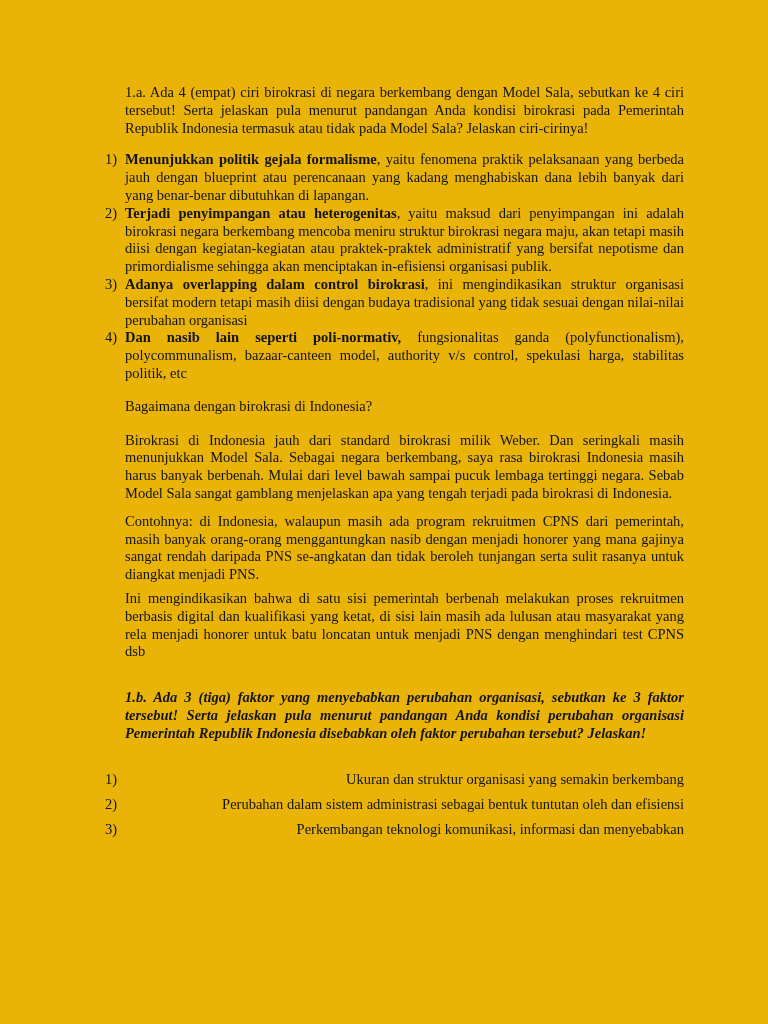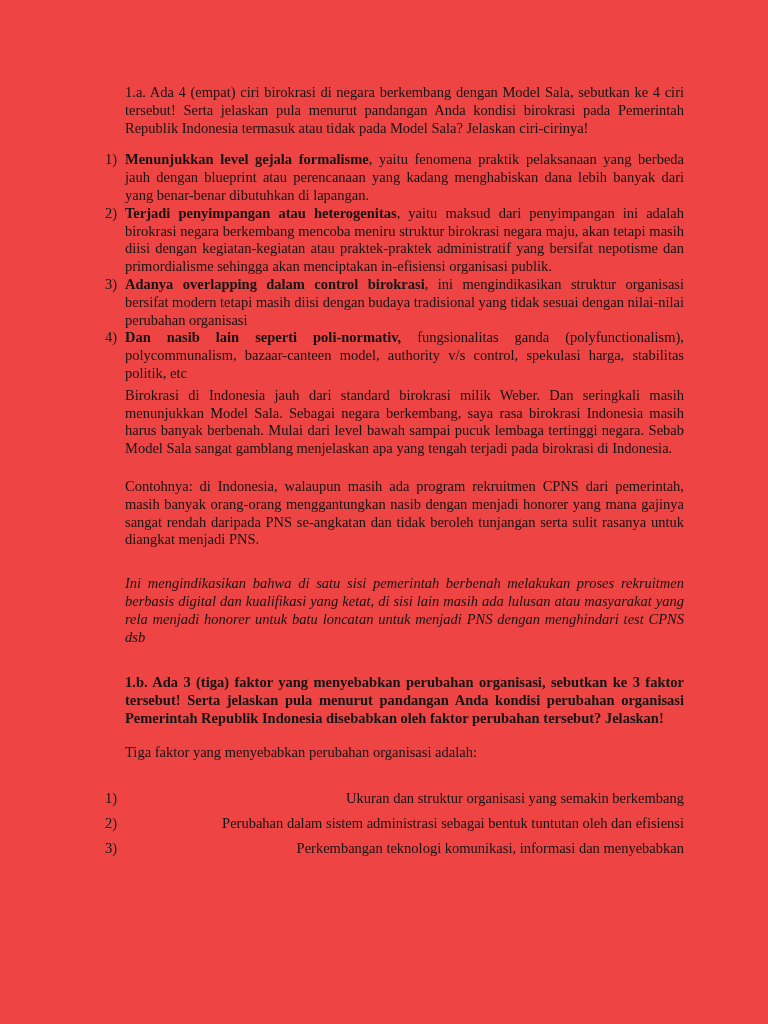--- a/index.html
+++ b/index.html
@@ -4,102 +4,103 @@
 <style>
   html, body {
     margin: 0;
     padding: 0;
     background: #ffffff;
   }
   .page {
     position: relative;
     width: 768px;
     height: 1024px;
-    background: #ef4444;
+    background: #eab308;
     box-sizing: border-box;
     padding: 84px 84px 0 105px;
     font-family: "Liberation Serif", "DejaVu Serif", serif;
     font-size: 14.5px;
     line-height: 17.8px;
     color: #141414;
     overflow: hidden;
   }
   .para {
     text-align: justify;
     margin: 0 0 0 20px;
   }
   .single-line {
     margin: 0 0 0 20px;
   }
   .qb {
     font-weight: bold;
+    font-style: italic;
     text-align: justify;
     margin: 0 0 16px 20px;
   }
   .list { margin: 0; }
   .list-item {
     display: flex;
     align-items: flex-start;
   }
   .list-item .num {
     flex: 0 0 20px;
     text-align: left;
   }
   .list-item .txt {
     flex: 1 1 auto;
     text-align: justify;
   }
   .b { font-weight: bold; }
   .sec-list   { margin-top: 14px; }
   .sec-bagaimana { margin-top: 15px; }
-  .sec-para1  { margin-top: 4px; }
-  .sec-para2  { margin-top: 20px; }
-  .sec-para3  { margin-top: 26px; font-style: italic; }
+  .sec-para1  { margin-top: 16px; }
+  .sec-para2  { margin-top: 10px; }
+  .sec-para3  { margin-top: 6px; }
   .sec-qb     { margin-top: 28px; }
   .sec-tiga   { margin-top: 15px; }
   .sec-flist  { margin-top: 28px; }
   .flist .list-item { margin-bottom: 7.5px; }
   .flist .list-item .txt { text-align: right; }
 </style>
 </head>
 <body>
 
 <div class="page">
 
   <div class="para">1.a. Ada 4 (empat) ciri birokrasi di negara berkembang dengan Model Sala, sebutkan ke 4 ciri tersebut! Serta jelaskan pula menurut pandangan Anda kondisi birokrasi pada Pemerintah Republik Indonesia termasuk atau tidak pada Model Sala? Jelaskan ciri-cirinya!</div>
 
   <div class="list sec-list">
     <div class="list-item">
       <span class="num">1)</span>
-      <span class="txt"><span class="b">Menunjukkan level gejala formalisme</span><span>, yaitu fenomena praktik pelaksanaan yang berbeda jauh dengan blueprint atau perencanaan yang kadang menghabiskan dana lebih banyak dari yang benar-benar dibutuhkan di lapangan.</span></span>
+      <span class="txt"><span class="b">Menunjukkan politik gejala formalisme</span><span>, yaitu fenomena praktik pelaksanaan yang berbeda jauh dengan blueprint atau perencanaan yang kadang menghabiskan dana lebih banyak dari yang benar-benar dibutuhkan di lapangan.</span></span>
     </div>
     <div class="list-item">
       <span class="num">2)</span>
       <span class="txt"><span class="b">Terjadi penyimpangan atau heterogenitas</span><span>, yaitu maksud dari penyimpangan ini adalah birokrasi negara berkembang mencoba meniru struktur birokrasi negara maju, akan tetapi masih diisi dengan kegiatan-kegiatan atau praktek-praktek administratif yang bersifat nepotisme dan primordialisme sehingga akan menciptakan in-efisiensi organisasi publik.</span></span>
     </div>
     <div class="list-item">
       <span class="num">3)</span>
       <span class="txt"><span class="b">Adanya overlapping dalam control birokrasi</span><span>, ini mengindikasikan struktur organisasi bersifat modern tetapi masih diisi dengan budaya tradisional yang tidak sesuai dengan nilai-nilai perubahan organisasi</span></span>
     </div>
     <div class="list-item">
       <span class="num">4)</span>
       <span class="txt"><span class="b">Dan nasib lain seperti poli-normativ,</span><span> fungsionalitas ganda (polyfunctionalism), polycommunalism, bazaar-canteen model, authority v/s control, spekulasi harga, stabilitas politik, etc</span></span>
     </div>
   </div>
 
+  <div class="single-line sec-bagaimana">Bagaimana dengan birokrasi di Indonesia?</div>
 
   <div class="para sec-para1">Birokrasi di Indonesia jauh dari standard birokrasi milik Weber. Dan seringkali masih menunjukkan Model Sala. Sebagai negara berkembang, saya rasa birokrasi Indonesia masih harus banyak berbenah. Mulai dari level bawah sampai pucuk lembaga tertinggi negara. Sebab Model Sala sangat gamblang menjelaskan apa yang tengah terjadi pada birokrasi di Indonesia.</div>
 
   <div class="para sec-para2">Contohnya: di Indonesia, walaupun masih ada program rekruitmen CPNS dari pemerintah, masih banyak orang-orang menggantungkan nasib dengan menjadi honorer yang mana gajinya sangat rendah daripada PNS se-angkatan dan tidak beroleh tunjangan serta sulit rasanya untuk diangkat menjadi PNS.</div>
 
   <div class="para sec-para3">Ini mengindikasikan bahwa di satu sisi pemerintah berbenah melakukan proses rekruitmen berbasis digital dan kualifikasi yang ketat, di sisi lain masih ada lulusan atau masyarakat yang rela menjadi honorer untuk batu loncatan untuk menjadi PNS dengan menghindari test CPNS dsb</div>
 
   <div class="qb sec-qb">1.b. Ada 3 (tiga) faktor yang menyebabkan perubahan organisasi, sebutkan ke 3 faktor tersebut! Serta jelaskan pula menurut pandangan Anda kondisi perubahan organisasi Pemerintah Republik Indonesia disebabkan oleh faktor perubahan tersebut? Jelaskan!</div>
 
-  <div class="single-line sec-tiga">Tiga faktor yang menyebabkan perubahan organisasi adalah:</div>
 
   <div class="list flist sec-flist">
     <div class="list-item">
       <span class="num">1)</span>
       <span class="txt">Ukuran dan struktur organisasi yang semakin berkembang</span>
     </div>
     <div class="list-item">
       <span class="num">2)</span>
       <span class="txt">Perubahan dalam sistem administrasi sebagai bentuk tuntutan oleh dan efisiensi</span>
     </div>

